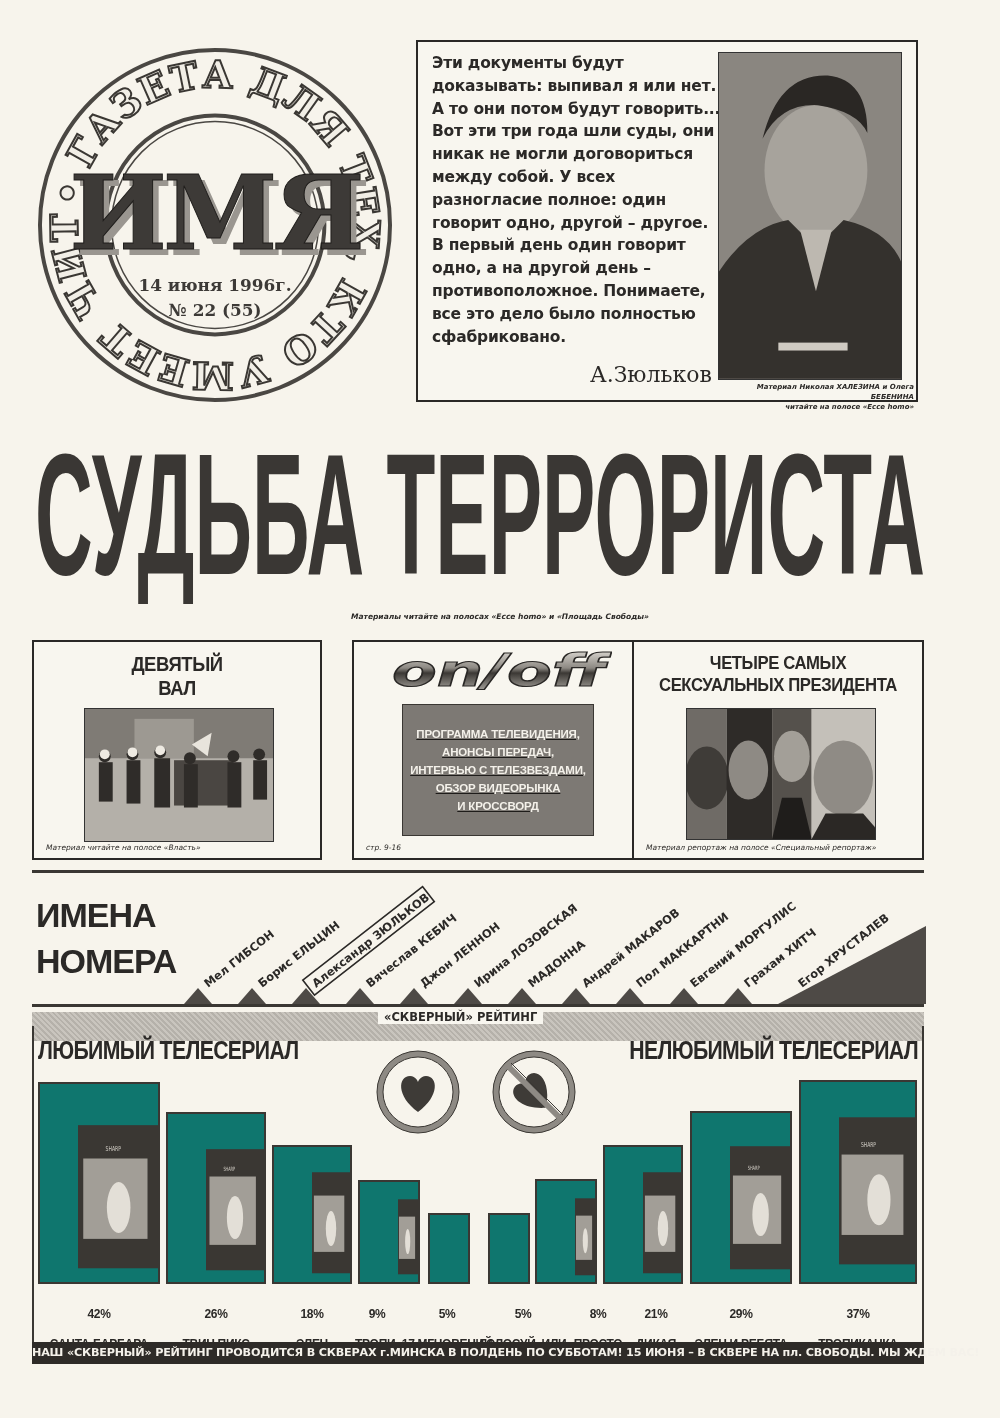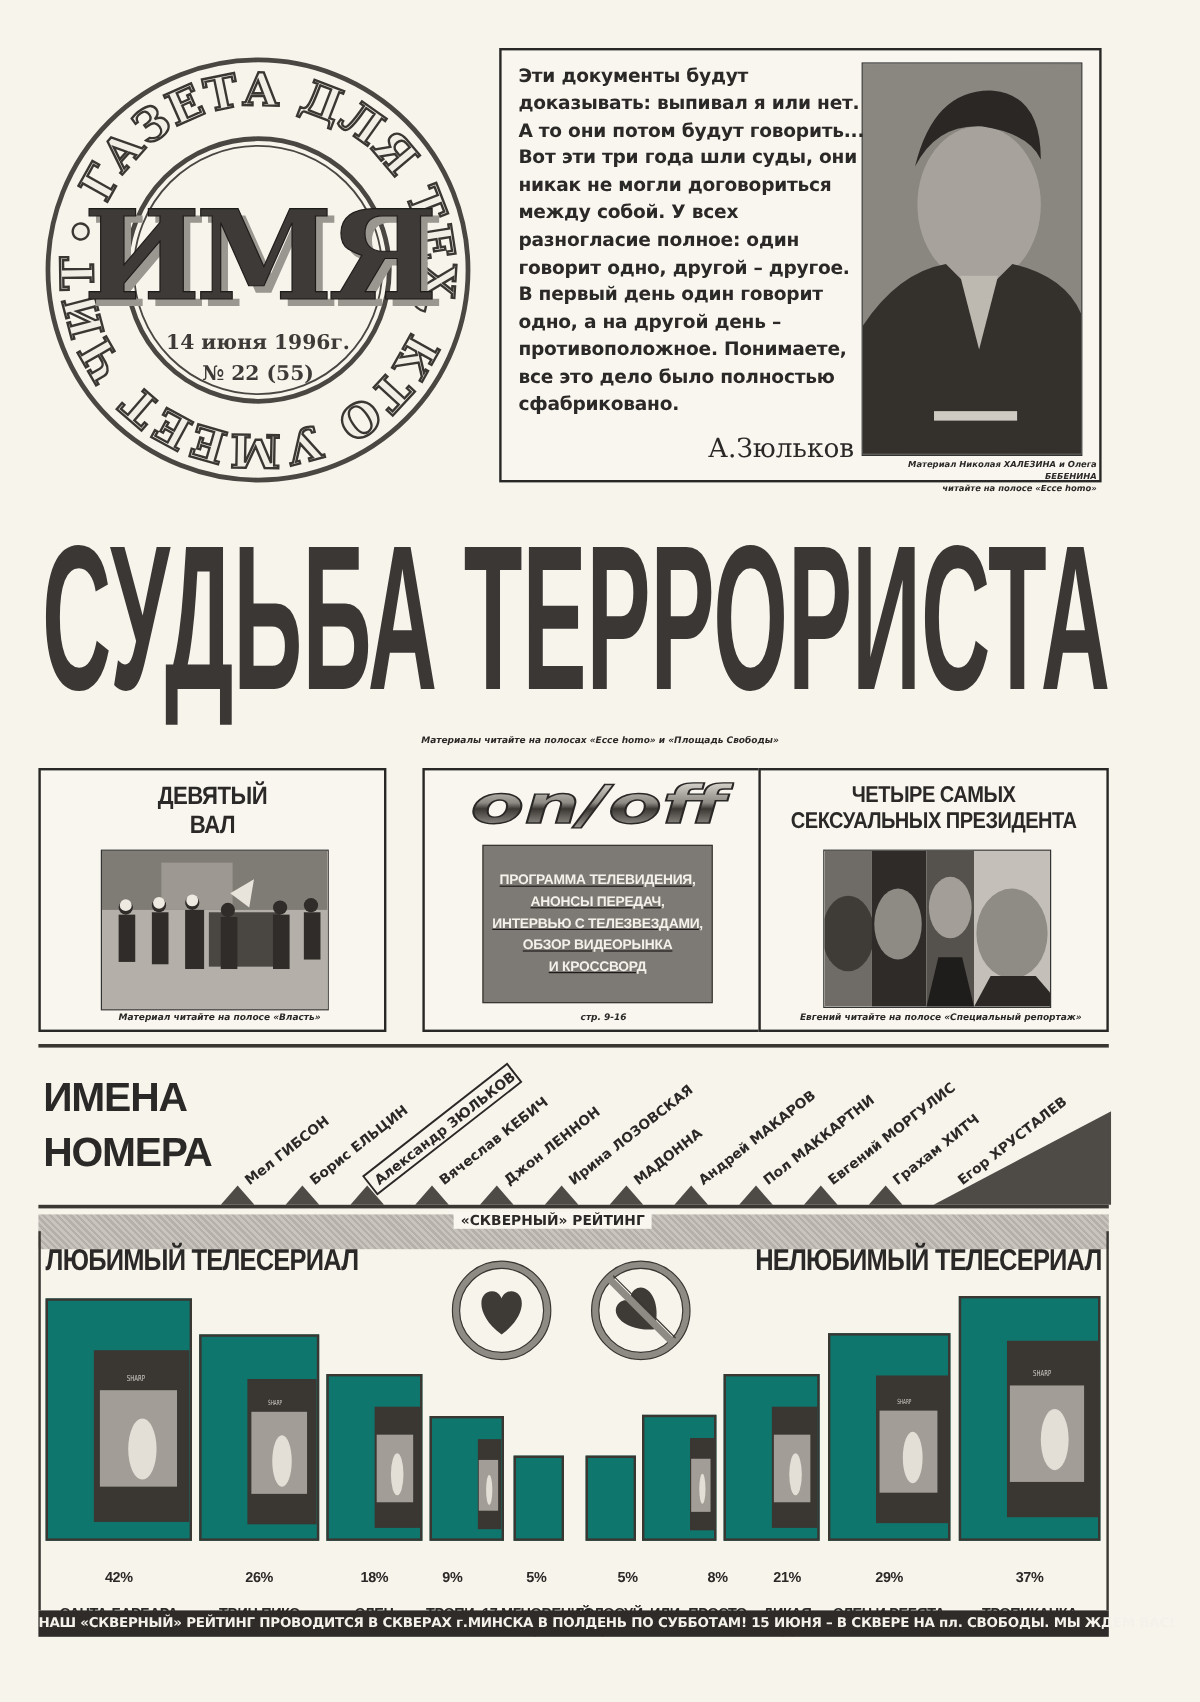--- a/index.html
+++ b/index.html
@@ -62,22 +62,22 @@
     position: absolute; top: 640px; height: 220px;
     border: 2px solid #2a2826; background: #f8f6ef;
   }
   .teaser-title {
     position: absolute; left: 0; right: 0; text-align: center;
     font-family: "Liberation Sans", sans-serif; font-weight: bold;
     color: #2b2927; letter-spacing: -0.5px;
     transform: scaleX(0.88);
   }
   .teaser-caption {
-    position: absolute; left: 12px; right: 0; bottom: 6px; text-align: center;
-    font-family: "DejaVu Sans", sans-serif; font-style: italic; font-weight: bold;
+    position: absolute; left: 12px; right: 0; bottom: 6px; text-align: left;
+    font-family: "DejaVu Sans", sans-serif; font-style: italic; font-weight: normal;
     font-size: 7.5px; color: #2b2927;
   }
   .teaser-photo { position: absolute; overflow: hidden; border: 1px solid #333; }
   .teaser-photo svg { width: 100%; height: 100%; display: block; }
 
   #teaser-1 { left: 32px; width: 290px; }
   #teaser-1 .teaser-title { top: 10px; font-size: 21px; line-height: 24px; }
   #teaser-1 .teaser-photo { left: 50px; top: 66px; width: 190px; height: 134px; }
 
   #teaser-2 { left: 332px; width: 290px; margin-left: 20px; }
@@ -279,21 +279,21 @@
       <rect x="40" y="0" width="46" height="132" fill="#2e2b28"></rect>
       <ellipse cx="62" cy="62" rx="20" ry="30" fill="#8e8a84"></ellipse>
       <rect x="86" y="0" width="40" height="132" fill="#55514c"></rect>
       <ellipse cx="106" cy="48" rx="18" ry="26" fill="#a39f98"></ellipse>
       <path d="M86 132 L96 90 L116 90 L126 132Z" fill="#1f1d1b"></path>
       <rect x="126" y="0" width="64" height="132" fill="#c4c0b9"></rect>
       <ellipse cx="158" cy="70" rx="30" ry="38" fill="#8f8b85"></ellipse>
       <path d="M126 132 L140 106 L178 106 L190 120 L190 132Z" fill="#2b2825"></path>
     </svg>
   </div>
-  <div class="teaser-caption">Евгений читайте на полосе «Специальный репортаж»</div>
+  <div class="teaser-caption">Материал репортаж на полосе «Специальный репортаж»</div>
 </div>
 
 <div id="names-rule-top" class="abs"></div>
 <div id="names-heading" class="abs">
   <div>ИМЕНА</div>
   <div>НОМЕРА</div>
 </div>
 <div id="names-diagonal" class="abs">
   <svg viewBox="0 0 746 130">
     <g fill="#4e4a46">

